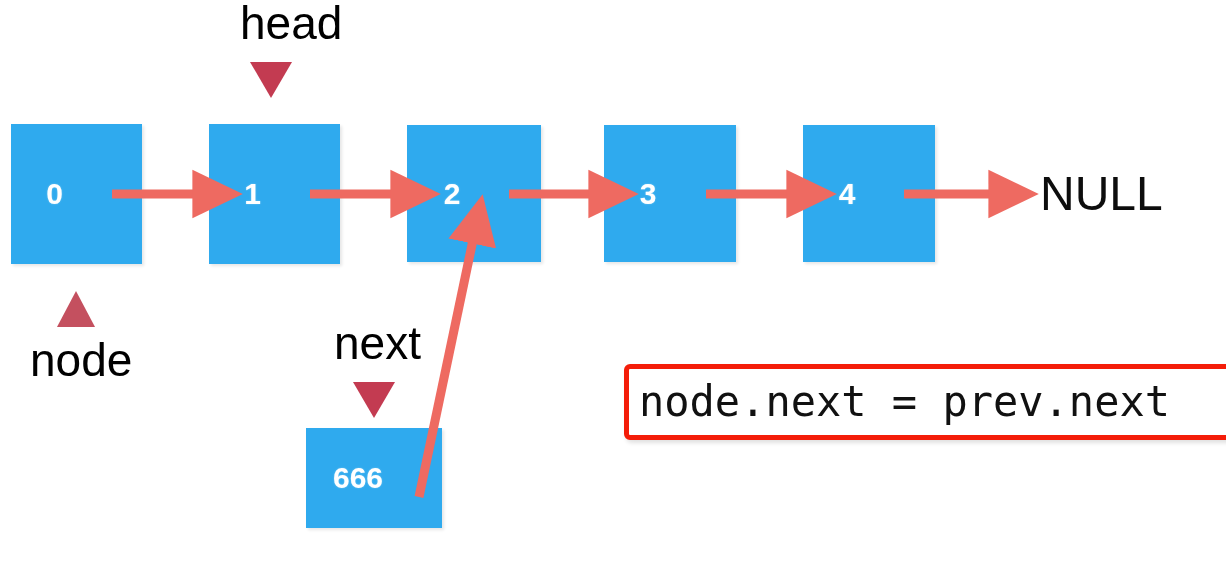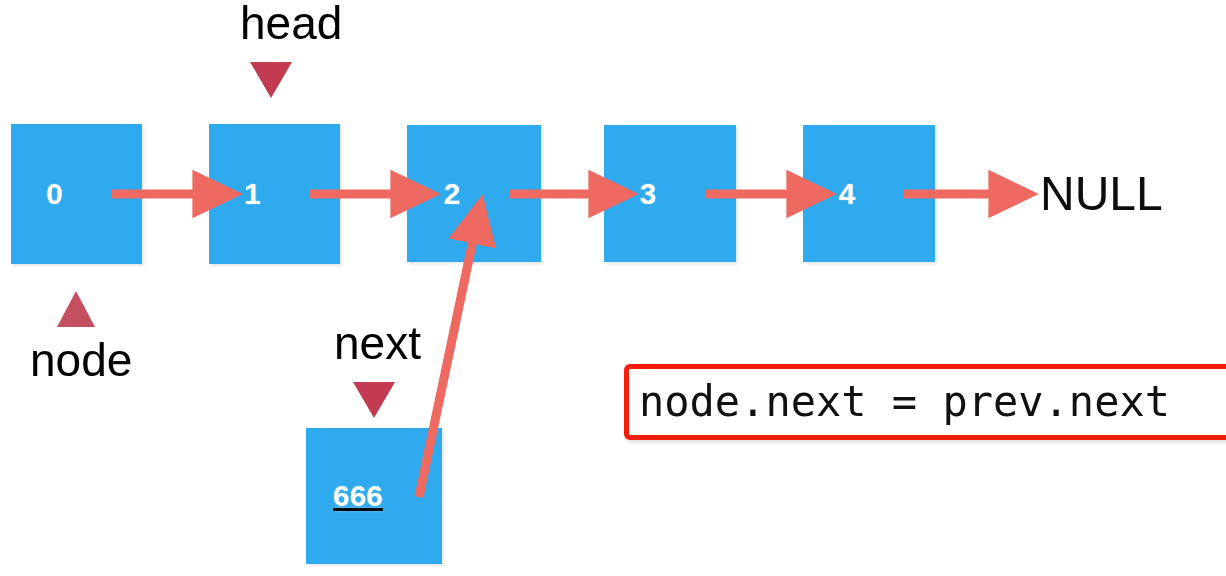--- a/index.html
+++ b/index.html
@@ -126,21 +126,21 @@
   </div>
 
   <div class="null-text" style="left:1040px; top:170px;">NULL</div>
 
   <div class="tri tri-up" style="left:57px; top:291px;"></div>
   <div class="label-text" style="left:30px; top:337px;">node</div>
 
   <div class="label-text" style="left:334px; top:320px;">next</div>
   <div class="tri tri-down" style="left:353px; top:382px;"></div>
 
-  <div class="node-box new-node" style="left:306px; top:428px; width:136px; height:136px;text-decoration:underline;">
+  <div class="node-box new-node" style="left:306px; top:428px; width:136px; height:100px;">
     <span class="node-value">666</span>
   </div>
 
   <svg class="overlay" viewBox="0 0 1226 576">
     <defs>
       <marker id="ah" markerWidth="6" markerHeight="6" refX="0.4" refY="3" orient="auto" markerUnits="strokeWidth">
         <path d="M0,0.3 L5.6,3 L0,5.7 z" fill="#EE6A61"></path>
       </marker>
     </defs>
     <g stroke="#EE6A61" stroke-width="9" fill="none" marker-end="url(#ah)">

